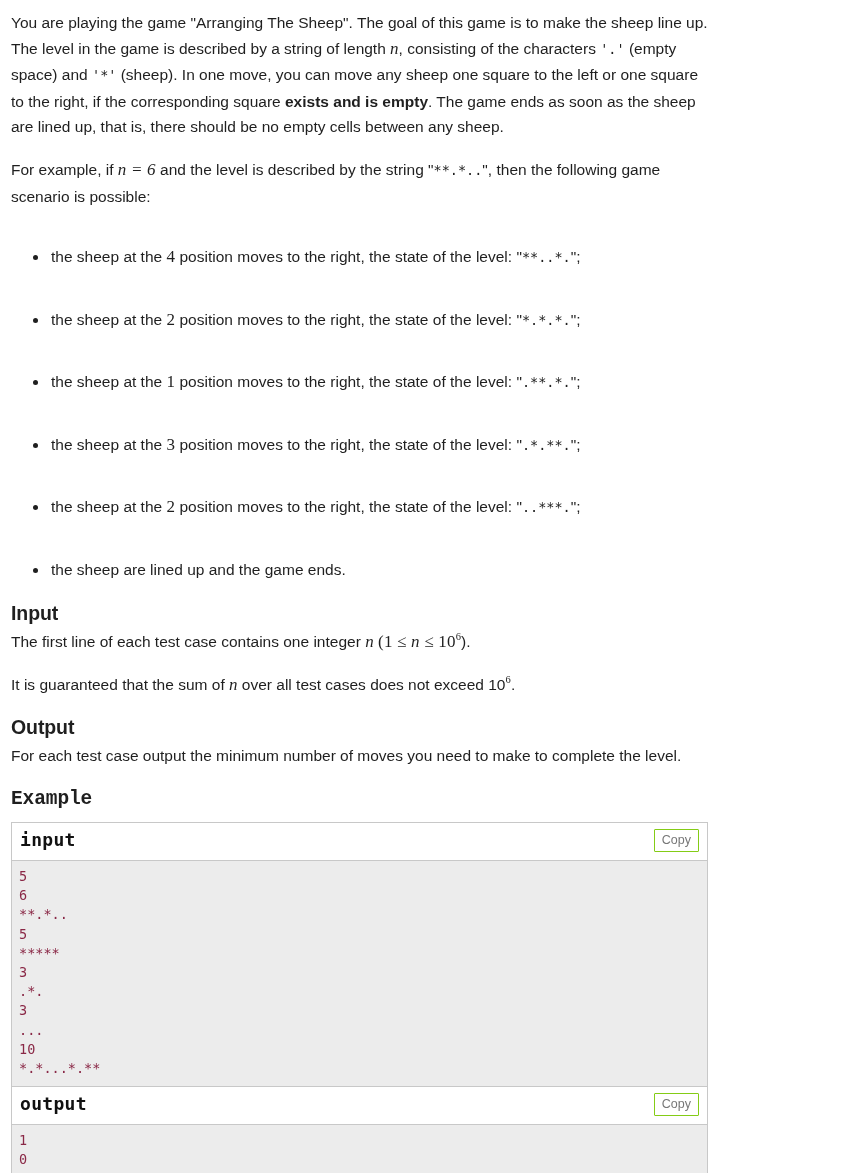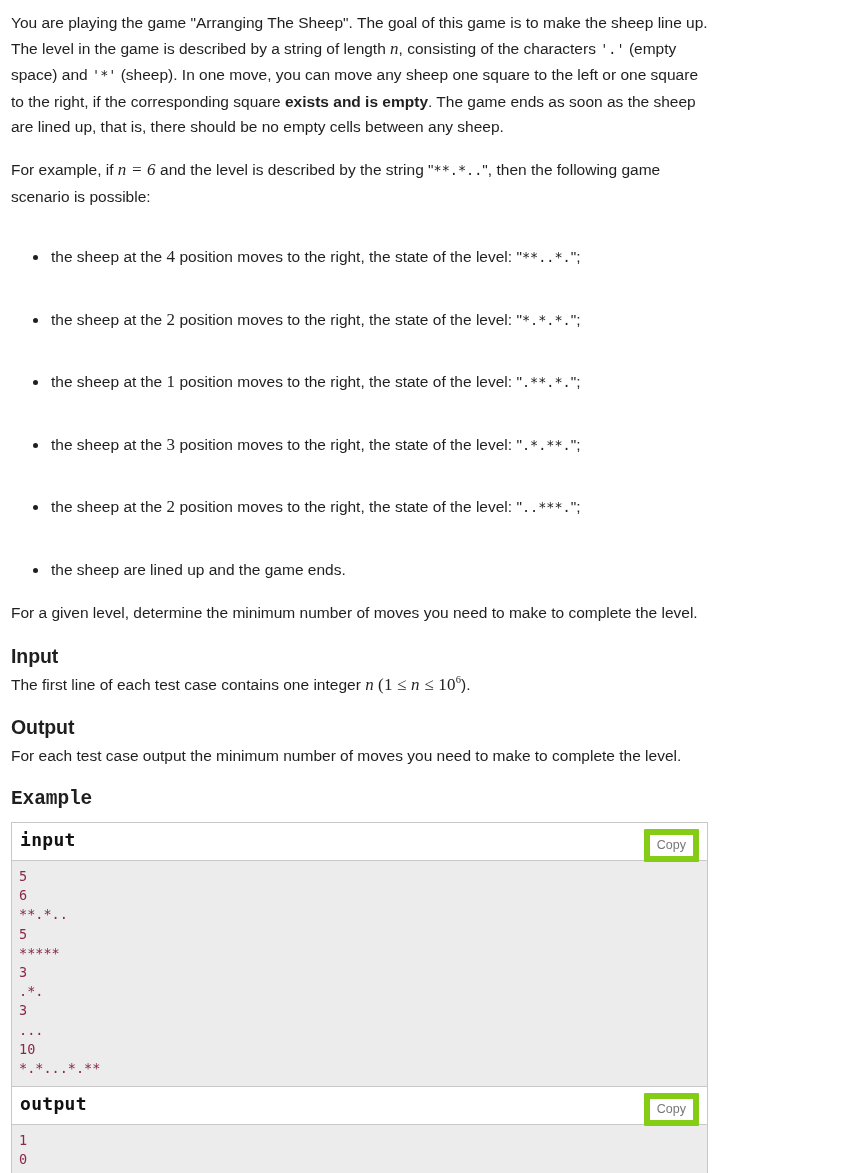--- a/index.html
+++ b/index.html
@@ -98,21 +98,21 @@
     font-size: 18px;
     font-weight: bold;
     color: #111111;
     letter-spacing: 0.3px;
     line-height: 22px;
   }
   .copy-btn {
     position: absolute;
     right: 8px;
     top: 6px;
-    border: 6px solid #84cc16;
+    border: 1px solid #84cc16;
     background: #ffffff;
     color: #777777;
     font-family: "Liberation Sans", sans-serif;
     font-size: 12.5px;
     line-height: 14px;
     padding: 3px 7px 4px 7px;
     border-radius: 1px;
     cursor: pointer;
   }
   pre.io-data {
@@ -139,27 +139,27 @@
 
   <ul class="scenario">
     <li><span>the sheep at the </span><span class="mth num">4</span><span> position moves to the right, the state of the level: "</span><code class="tt">**..*.</code><span>";</span></li>
     <li><span>the sheep at the </span><span class="mth num">2</span><span> position moves to the right, the state of the level: "</span><code class="tt">*.*.*.</code><span>";</span></li>
     <li><span>the sheep at the </span><span class="mth num">1</span><span> position moves to the right, the state of the level: "</span><code class="tt">.**.*.</code><span>";</span></li>
     <li><span>the sheep at the </span><span class="mth num">3</span><span> position moves to the right, the state of the level: "</span><code class="tt">.*.**.</code><span>";</span></li>
     <li><span>the sheep at the </span><span class="mth num">2</span><span> position moves to the right, the state of the level: "</span><code class="tt">..***.</code><span>";</span></li>
     <li><span>the sheep are lined up and the game ends.</span></li>
   </ul>
 
-  <p class="para">For a given level, determine the minimum number of moves you need to make to complete the level.</p>
 
   <h2 class="sec">Input</h2>
 
   <p class="para"><span>The first line of each test case contains one integer </span><span class="mvar">n</span><span class="mth num"> (1 ≤ </span><span class="mth">n</span><span class="mth num"><span> ≤ 10</span><sup>6</sup></span><span>).</span></p>
 
 
+  <p class="para"><span>It is guaranteed that the sum of </span><span class="mvar">n</span><span> over all test cases does not exceed 10</span><span class="mth num"><sup>6</sup></span><span>.</span></p>
 
   <h2 class="sec">Output</h2>
   <p class="para">For each test case output the minimum number of moves you need to make to complete the level.</p>
 
   <h2 class="sec example-h">Example</h2>
 
   <div class="sample-tests">
 
     <div class="sample-box">
       <div class="io-title-bar">

